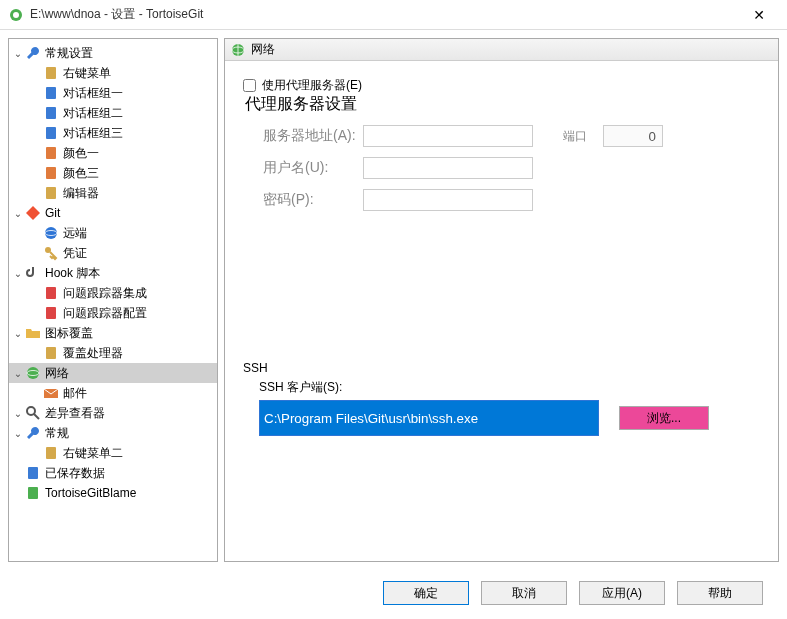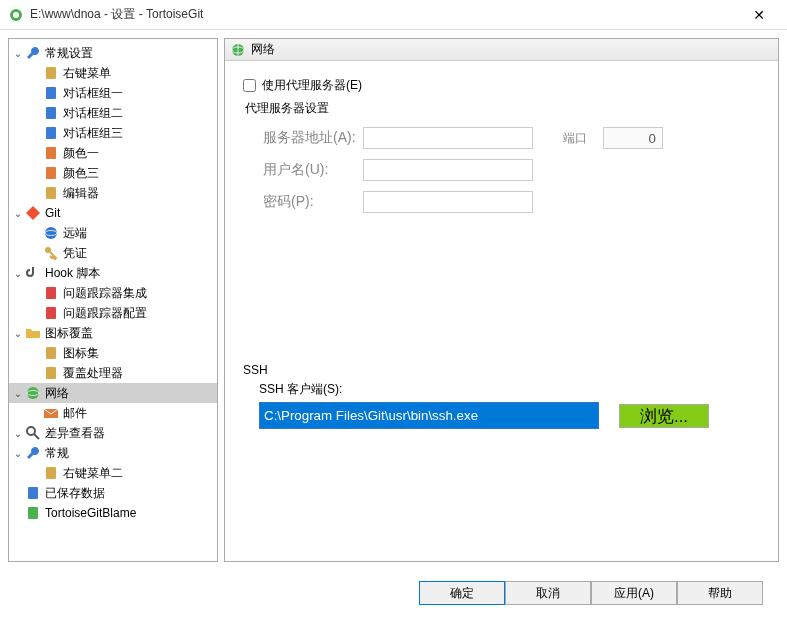--- a/index.html
+++ b/index.html
@@ -15,36 +15,36 @@
     .tree-expander { width: 14px; text-align: center; color: #555; font-size: 10px; }
     .tree-icon { width: 16px; height: 16px; margin-right: 4px; display: inline-flex; align-items: center; justify-content: center; }
     .tree-label { font-size: 12px; }
     .depth-0 { padding-left: 2px; }
     .depth-1 { padding-left: 20px; }
     .content-panel { flex: 1; border: 1px solid #aaa; background: #fff; position: relative; }
     .content-header { height: 22px; background: linear-gradient(#f5f5f5, #e8e8e8); border-bottom: 1px solid #ccc; display: flex; align-items: center; padding: 0 6px; }
     .content-header-icon { width: 14px; height: 14px; margin-right: 6px; }
     .content-header-title { font-size: 12px; }
     .content-body { padding: 16px 18px; }
-    .checkbox-row { display: flex; align-items: center; margin-bottom: 6px; }
+    .checkbox-row { display: flex; align-items: center; }
     .checkbox-row input { margin-right: 6px; }
-    .fieldset-label { font-size: 12px; margin-bottom: 10px; margin-left: 2px; }
+    .fieldset-label { font-size: 16px; margin-bottom: 10px; margin-left: 2px; }
     .form-row { display: flex; align-items: center; margin-bottom: 10px; padding-left: 20px; }
     .form-label { width: 100px; color: #888; font-size: 14px; }
     .form-input { width: 170px; height: 22px; border: 1px solid #ccc; padding: 0 4px; background: #fff; }
     .form-input:disabled { background: #fff; color: #999; }
     .port-label { margin-left: 30px; color: #888; width: 40px; }
     .port-input { width: 60px; height: 22px; border: 1px solid #ccc; text-align: right; padding: 0 6px; }
     .ssh-section { margin-top: 150px; }
     .ssh-label { font-size: 12px; margin-bottom: 4px; }
     .ssh-sublabel { font-size: 12px; margin-bottom: 4px; padding-left: 16px; }
     .ssh-row { display: flex; align-items: center; padding-left: 16px; gap: 20px; }
-    .ssh-input { flex: 1; max-width: 340px; height: 27px; border: 1px solid #2e75d6; padding: 0 4px; background: #ec4899; color: #fff; background-color: #0078d7; }
-    .browse-btn { width: 90px; height: 24px; border: 1px solid #aaa; background: #84cc16; cursor: pointer; font-size: 17px; }
-    .button-bar { position: absolute; bottom: 14px; right: 24px; display: flex; gap: 0; }
+    .ssh-input { flex: 1; max-width: 340px; height: 36px; border: 1px solid #2e75d6; padding: 0 4px; background: #ec4899; color: #fff; background-color: #0078d7; }
+    .browse-btn { width: 90px; height: 24px; border: 1px solid #aaa; background: #ec4899; cursor: pointer; font-size: 12px; }
+    .button-bar { position: absolute; bottom: 14px; right: 24px; display: flex; gap: 12px; }
     .dlg-btn { width: 86px; height: 24px; border: 1px solid #aaa; background: #f0f0f0; cursor: pointer; font-size: 12px; }
     .dlg-btn.primary { border: 1px solid #0078d7; }
   </style>
 </head>
 <body>
 
 <div class="titlebar">
   <span class="titlebar-icon">
     <svg viewBox="0 0 16 16">
         <circle cx="8" cy="8" r="6" fill="#4caf50"></circle>
@@ -194,29 +194,20 @@
         </span>
     <span class="tree-label">图标覆盖</span>
   </div>
       <div class="tree-item depth-1">
     <span class="tree-expander"></span>
     <span class="tree-icon">
           <svg viewBox="0 0 16 16">
             <rect x="3" y="2" width="10" height="12" rx="1" fill="#d4a84b"></rect>
           </svg>
         </span>
-    <span class="tree-label">图标集</span>
-  </div>
-      <div class="tree-item depth-1">
-    <span class="tree-expander"></span>
-    <span class="tree-icon">
-          <svg viewBox="0 0 16 16">
-            <rect x="3" y="2" width="10" height="12" rx="1" fill="#d4a84b"></rect>
-          </svg>
-        </span>
     <span class="tree-label">覆盖处理器</span>
   </div>
       <div class="tree-item depth-0 selected">
     <span class="tree-expander">⌄</span>
     <span class="tree-icon">
           <svg viewBox="0 0 16 16">
             <circle cx="8" cy="8" r="6" fill="#4caf50"></circle>
             <ellipse cx="8" cy="8" rx="6" ry="2.5" fill="none" stroke="#fff" stroke-width="0.8"></ellipse>
           </svg>
         </span>

